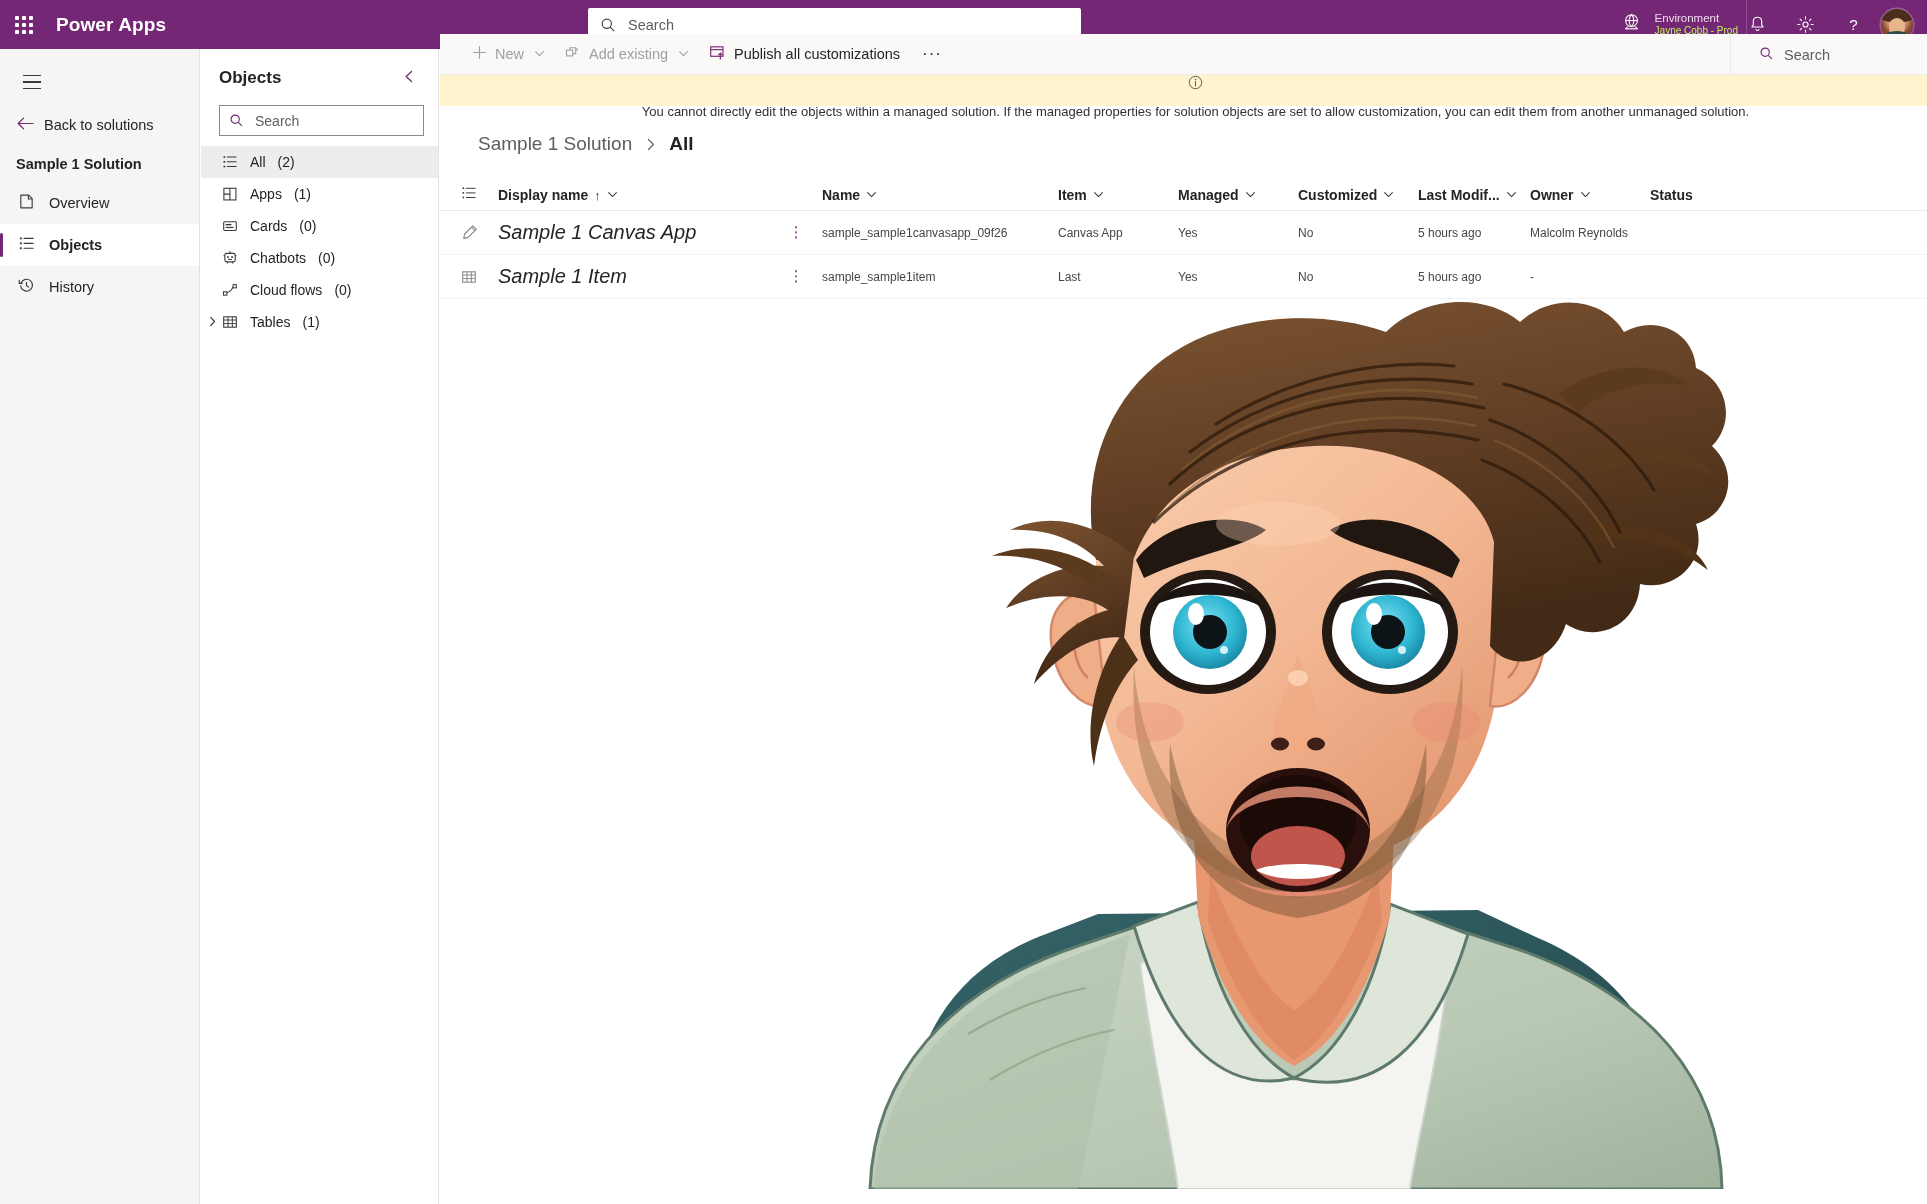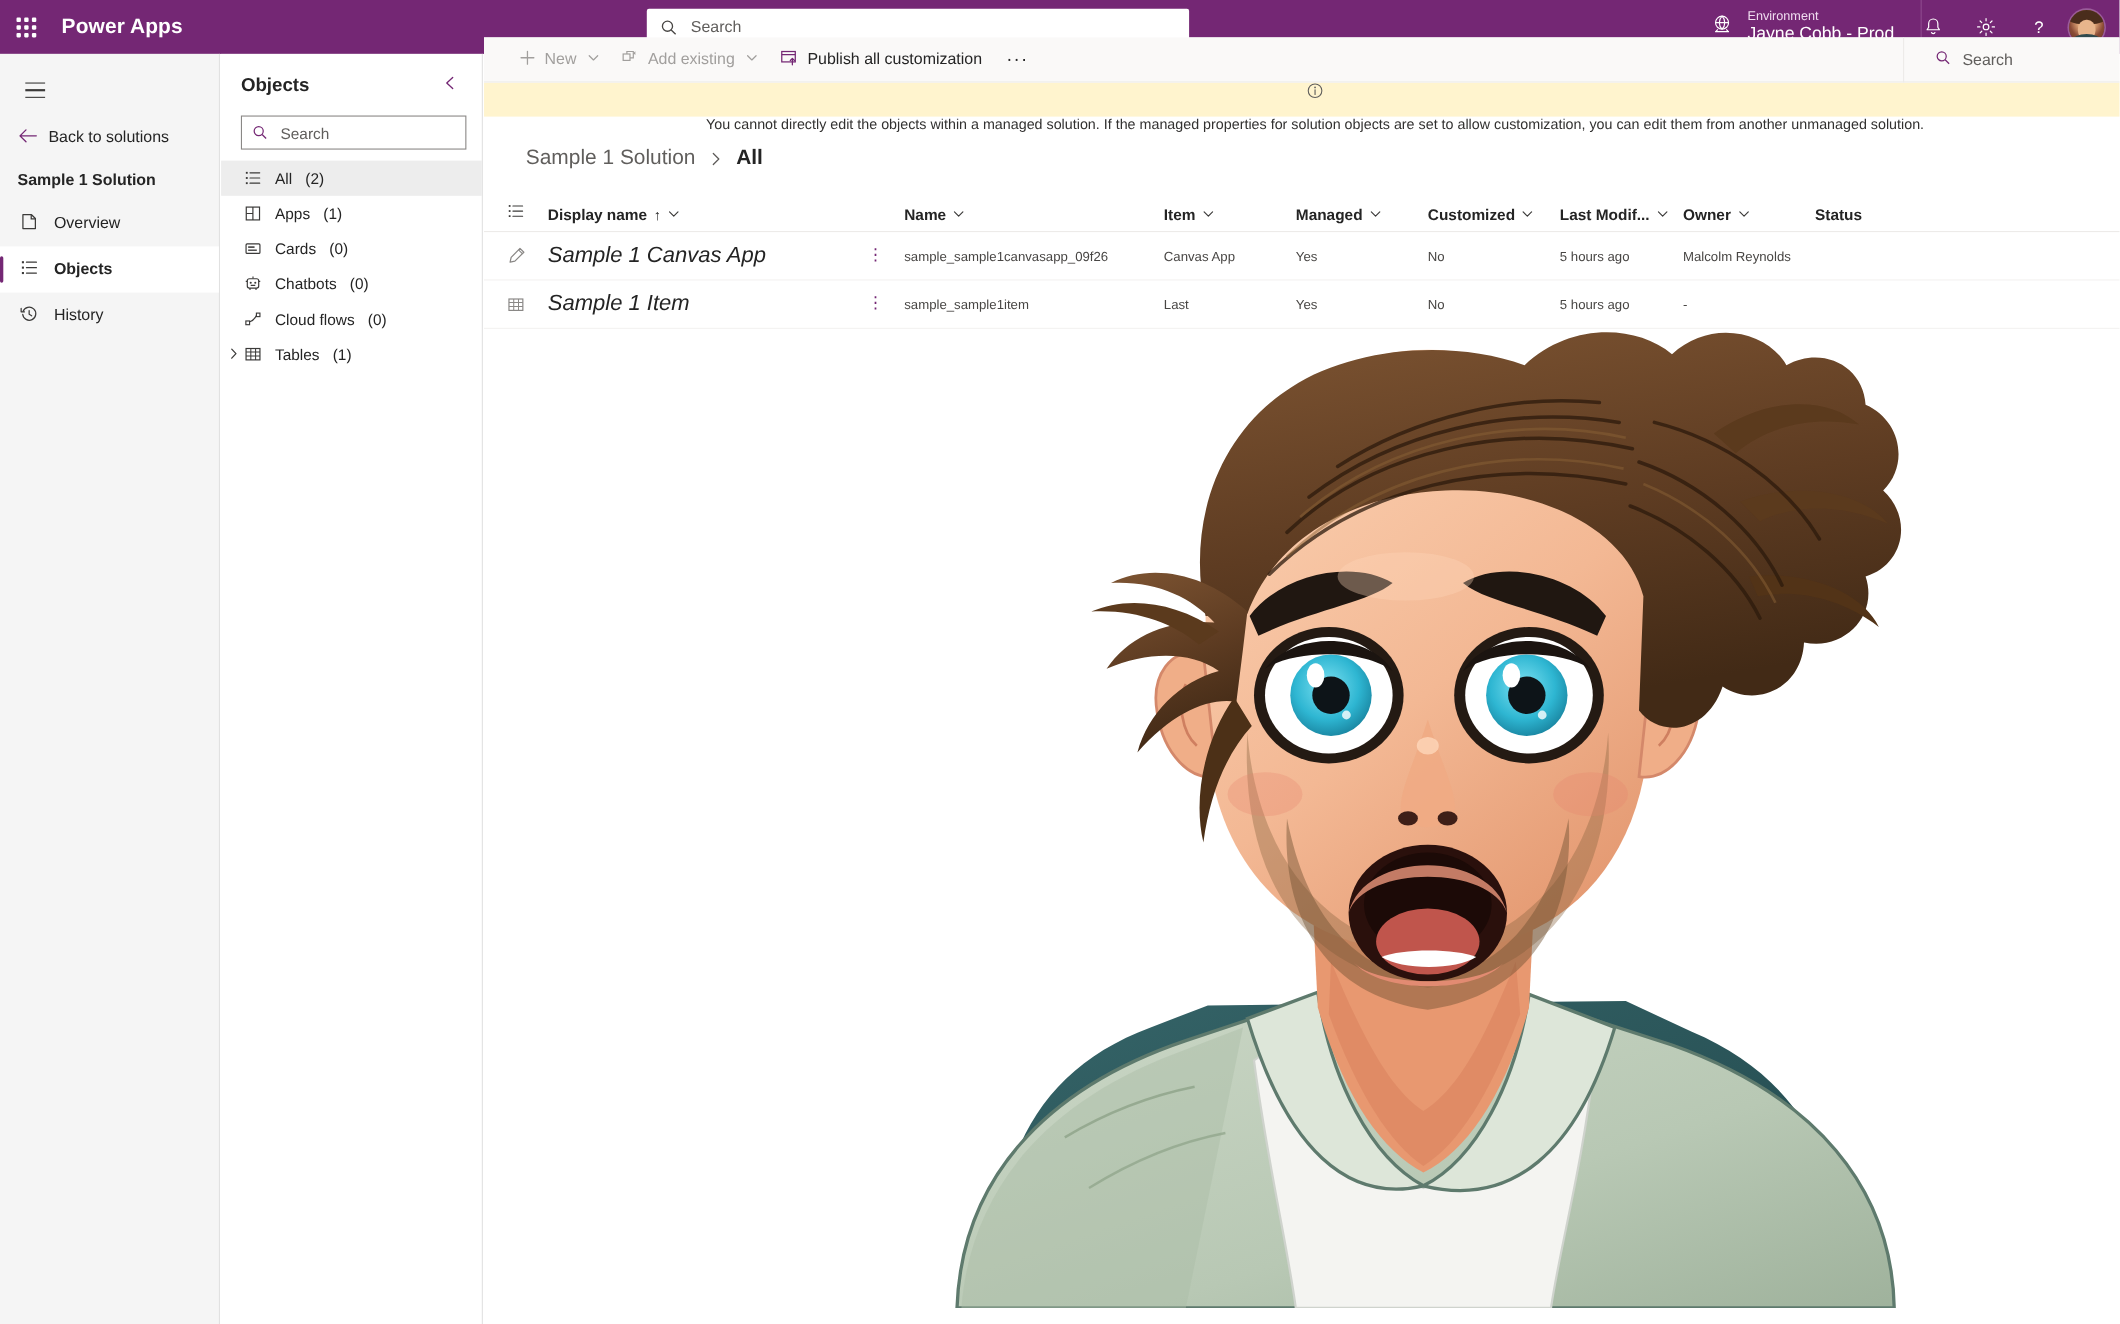--- a/index.html
+++ b/index.html
@@ -34,26 +34,26 @@
   }
   .hdr-search .mag { margin-right: 10px; display: flex; }
   .hdr-search input {
     border: 0; outline: 0; font-size: 14.5px; color: #323130; width: 100%;
     font-family: "Liberation Sans", sans-serif; background: transparent;
   }
   .hdr-search input::placeholder { color: #605e5c; }
 
   .env-block {
     position: absolute; right: 180px; top: 0; height: 49px;
-    display: flex; align-items: center; gap: 13px; padding-right: 24px;
+    display: flex; align-items: center; gap: 13px; padding-right: 8px;
     border-right: 1px solid #8f4a8f; cursor: pointer;
   }
   .env-text { line-height: 1.15; }
   .env-label { color: #f0dcf0; font-size: 11.5px; }
-  .env-name { color: #ffffff; font-size: 16px; }
+  .env-name { color: #bef264; font-size: 10px; }
 
   .hdr-icons { position: absolute; right: 8px; top: 0; height: 49px; display: flex; align-items: center; gap: 0px; }
   .hdr-ic {
     width: 48px; height: 49px; display: flex; align-items: center; justify-content: center;
     cursor: pointer; color: #fff;
   }
   .avatar {
     width: 32px; height: 32px; border-radius: 50%; margin-left: 4px; margin-right: 6px;
     overflow: hidden; cursor: pointer; position: relative;
     background: radial-gradient(circle at 50% 34%, #f2c9a8 0%, #e0a678 30%, #8a4b35 58%, #5d2f24 100%);
@@ -459,21 +459,21 @@
       </div>
 
       <div class="cmd">
         <span>
           <svg width="17" height="17" viewBox="0 0 18 18">
               <rect x="1.8" y="3" width="13" height="10" fill="none" stroke="#742774" stroke-width="1.2"></rect>
               <path d="M1.8 6h13" stroke="#742774" stroke-width="1.2"></path>
               <path d="M12 15.8V10M12 9.6l-2 2M12 9.6l2 2" stroke="#742774" stroke-width="1.2" stroke-linecap="round"></path>
             </svg>
         </span>
-        <span>Publish all customization</span>
+        <span>Publish all customizations</span>
       </div>
 
       <div class="cmd-ellipsis">···</div>
 
       <div class="cmd-search">
         <span>
           <svg width="15" height="15" viewBox="0 0 16 16">
               <circle cx="6.6" cy="6.6" r="4.4" fill="none" stroke="#742774" stroke-width="1.2"></circle>
               <line x1="9.9" y1="9.9" x2="13.8" y2="13.8" stroke="#742774" stroke-width="1.2"></line>
             </svg>

